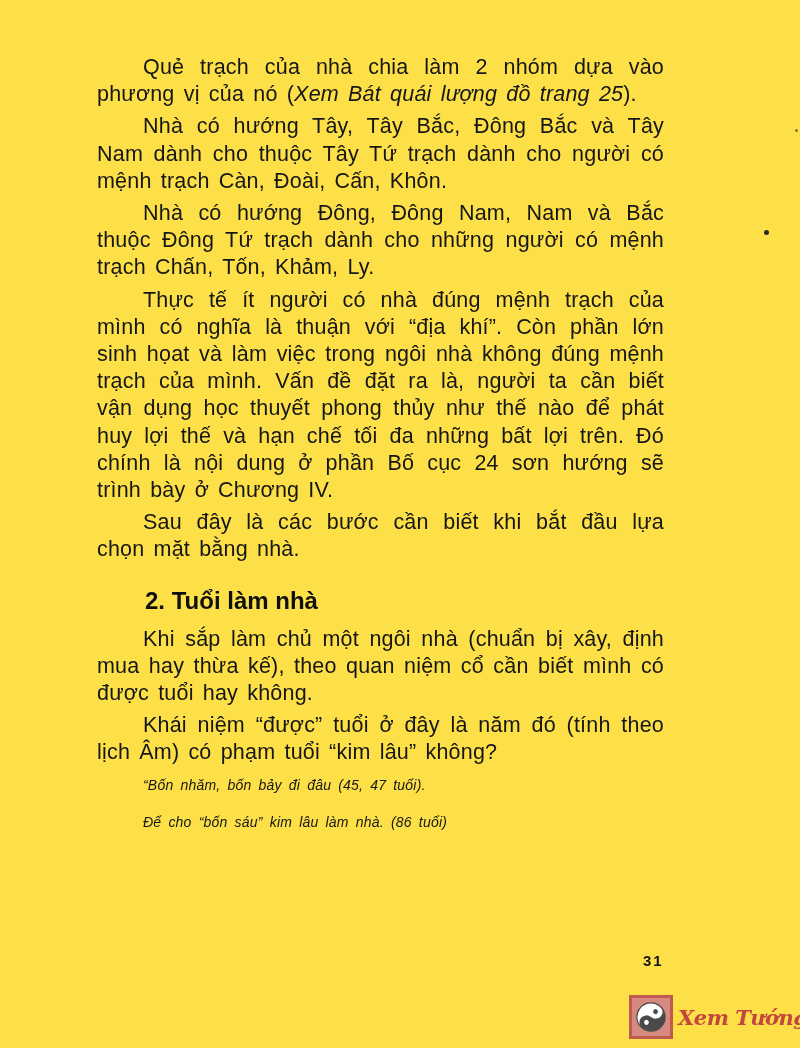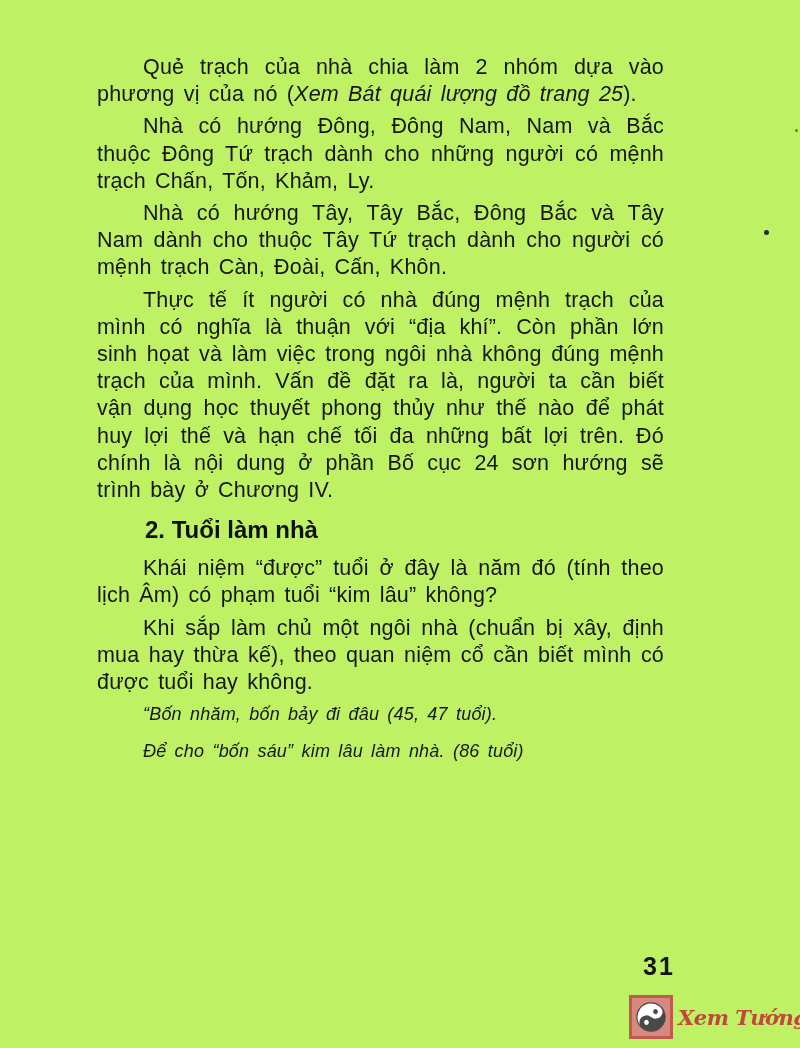--- a/index.html
+++ b/index.html
@@ -4,21 +4,21 @@
 <style>
   html, body {
     margin: 0;
     padding: 0;
     background: #ffffff;
   }
   .scan-page {
     position: relative;
     width: 800px;
     height: 1048px;
-    background: #bef264;
+    background: #fde047;
     overflow: hidden;
     font-family: "Liberation Sans", sans-serif;
     color: #161616;
   }
   .text-block {
     position: absolute;
     left: 97px;
     top: 54px;
     width: 567px;
   }
@@ -31,40 +31,40 @@
     word-spacing: 3px;
     letter-spacing: 0.2px;
   }
   .para em {
     font-style: italic;
   }
   .para strong {
     font-weight: bold;
   }
   .section-heading {
-    margin: 12px 0 11px 48px;
+    margin: 23px 0 11px 48px;
     font-size: 24px;
     line-height: 28px;
     font-weight: bold;
     color: #101010;
   }
   .verse {
     margin: 4px 0 10px 0;
     padding-left: 46px;
-    font-size: 18px;
+    font-size: 14px;
     line-height: 27.2px;
     font-style: italic;
     word-spacing: 3px;
     letter-spacing: 0.2px;
   }
   .page-number {
     position: absolute;
     left: 643px;
     top: 952px;
-    font-size: 25px;
+    font-size: 15px;
     font-weight: bold;
     letter-spacing: 2px;
     color: #141414;
   }
   .watermark {
     position: absolute;
     left: 629px;
     top: 995px;
     display: flex;
     align-items: center;
@@ -102,32 +102,33 @@
 </style>
 </head>
 <body>
 
 <div class="scan-page">
 
   <div class="text-block">
 
     <p class="para"><span>Quẻ trạch của nhà chia làm 2 nhóm dựa vào phương vị của nó (</span><em>Xem Bát quái lượng đồ trang 25</em><span>).</span></p>
 
+    <p class="para">Nhà có hướng Tây, Tây Bắc, Đông Bắc và Tây Nam dành cho thuộc Tây Tứ trạch dành cho người có mệnh trạch Càn, Đoài, Cấn, Khôn.</p>
+
     <p class="para">Nhà có hướng Đông, Đông Nam, Nam và Bắc thuộc Đông Tứ trạch dành cho những người có mệnh trạch Chấn, Tốn, Khảm, Ly.</p>
-
-    <p class="para">Nhà có hướng Tây, Tây Bắc, Đông Bắc và Tây Nam dành cho thuộc Tây Tứ trạch dành cho người có mệnh trạch Càn, Đoài, Cấn, Khôn.</p>
 
     <p class="para">Thực tế ít người có nhà đúng mệnh trạch của mình có nghĩa là thuận với “địa khí”. Còn phần lớn sinh họat và làm việc trong ngôi nhà không đúng mệnh trạch của mình. Vấn đề đặt ra là, người ta cần biết vận dụng học thuyết phong thủy như thế nào để phát huy lợi thế và hạn chế tối đa những bất lợi trên. Đó chính là nội dung ở phần Bố cục 24 sơn hướng sẽ trình bày ở Chương IV.</p>
 
+    <p class="para">Sau đây là các bước cần biết khi bắt đầu lựa chọn mặt bằng nhà.</p>
 
     <h2 class="section-heading">2. Tuổi làm nhà</h2>
 
+    <p class="para">Khi sắp làm chủ một ngôi nhà (chuẩn bị xây, định mua hay thừa kế), theo quan niệm cổ cần biết mình có được tuổi hay không.</p>
+
     <p class="para">Khái niệm “được” tuổi ở đây là năm đó (tính theo lịch Âm) có phạm tuổi “kim lâu” không?</p>
-
-    <p class="para">Khi sắp làm chủ một ngôi nhà (chuẩn bị xây, định mua hay thừa kế), theo quan niệm cổ cần biết mình có được tuổi hay không.</p>
 
     <p class="verse">“Bốn nhăm, bốn bảy đi đâu (45, 47 tuổi).</p>
 
     <p class="verse">Để cho “bốn sáu” kim lâu làm nhà. (86 tuổi)</p>
 
 
   </div>
 
   <div class="page-number">31</div>
 

